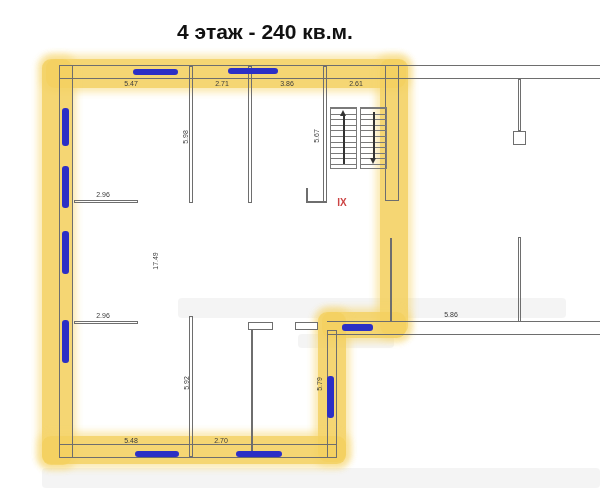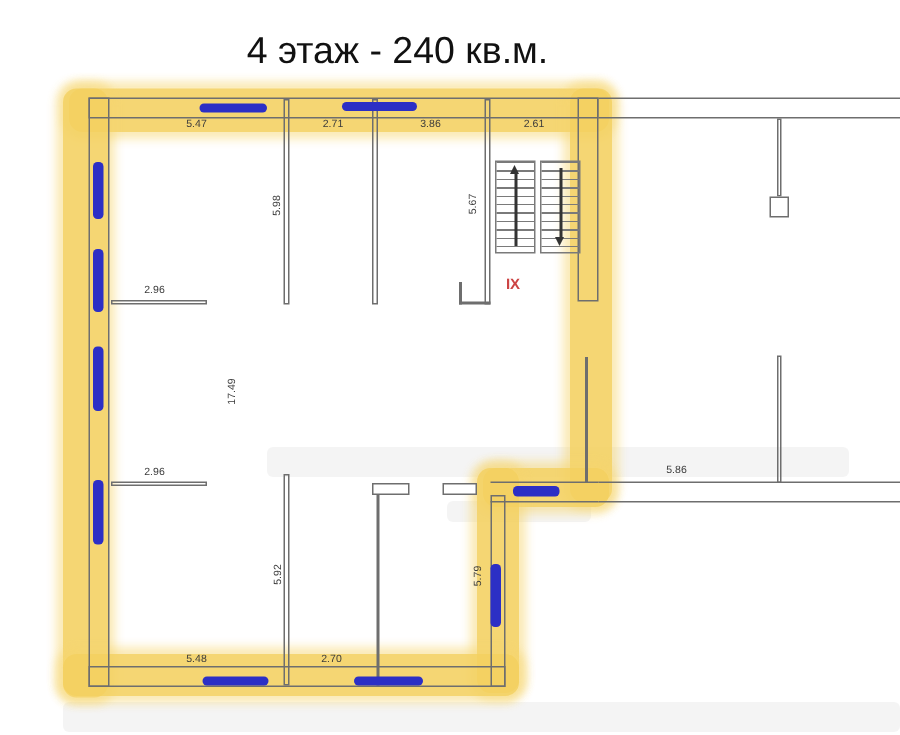--- a/index.html
+++ b/index.html
@@ -1,19 +1,19 @@
 <!DOCTYPE html>
 <html style="--highlight: #f4d160; --window_marker: #2c2fc5; --wall: #6e6e6e; --stair_label: #cc4444; --watermark: #d8d8d8;"><head>
 <meta charset="utf-8">
 <style>
   html,body{margin:0;padding:0;background:#fff;}
   .stage{position:relative;width:600px;height:490px;background:#fff;overflow:hidden;
          font-family:"Liberation Sans",sans-serif;}
   .title{position:absolute;left:265px;top:20px;transform:translateX(-50%);
-         font-size:25px;font-weight:normal;color:#111;white-space:nowrap;z-index:9;}
+         font-size:21px;font-weight:bold;color:#111;white-space:nowrap;z-index:9;}
   
   .band{position:absolute;background:#ededed;opacity:.6;z-index:1;border-radius:4px;}
   .wm{position:absolute;left:302px;top:391px;transform:translate(-50%,-50%);
       font-size:40px;font-weight:bold;letter-spacing:6px;color:var(--watermark,#d8d8d8);
       white-space:nowrap;z-index:2;}
   
   .hl{position:absolute;background:var(--highlight,#f4d160);opacity:.88;border-radius:9px;
       box-shadow:0 0 6px 5px rgba(246,214,110,.55);z-index:3;}
   
   .wallbox{position:absolute;border:1.5px solid var(--wall,#6e6e6e);box-sizing:border-box;
@@ -30,21 +30,21 @@
   .shaft{position:absolute;width:1.5px;background:#333;z-index:5;}
   .ahead{position:absolute;width:0;height:0;z-index:5;}
   .ahead.up{border-left:3.5px solid transparent;border-right:3.5px solid transparent;border-bottom:6px solid #333;}
   .ahead.down{border-left:3.5px solid transparent;border-right:3.5px solid transparent;border-top:6px solid #333;}
   
   .win{position:absolute;background:var(--window_marker,#2c2fc5);border-radius:3px;z-index:6;}
   
   .dim{position:absolute;font-size:7px;color:#3b3b3b;white-space:nowrap;z-index:7;
        transform:translate(-50%,-50%);}
   .vdim{transform:translate(-50%,-50%) rotate(-90deg);}
-  .stairlbl{position:absolute;left:342px;top:190px;transform:translate(-50%,-50%);
+  .stairlbl{position:absolute;left:342px;top:202px;transform:translate(-50%,-50%);
             font-size:10px;font-weight:bold;color:var(--stair_label,#c44);z-index:7;}
 </style>
 </head>
 <body>
 
 <div class="stage">
 
   <div class="title">4 этаж - 240 кв.м.</div>
 
   <div class="band" style="left:178px;top:298px;width:388px;height:20px;"></div>

